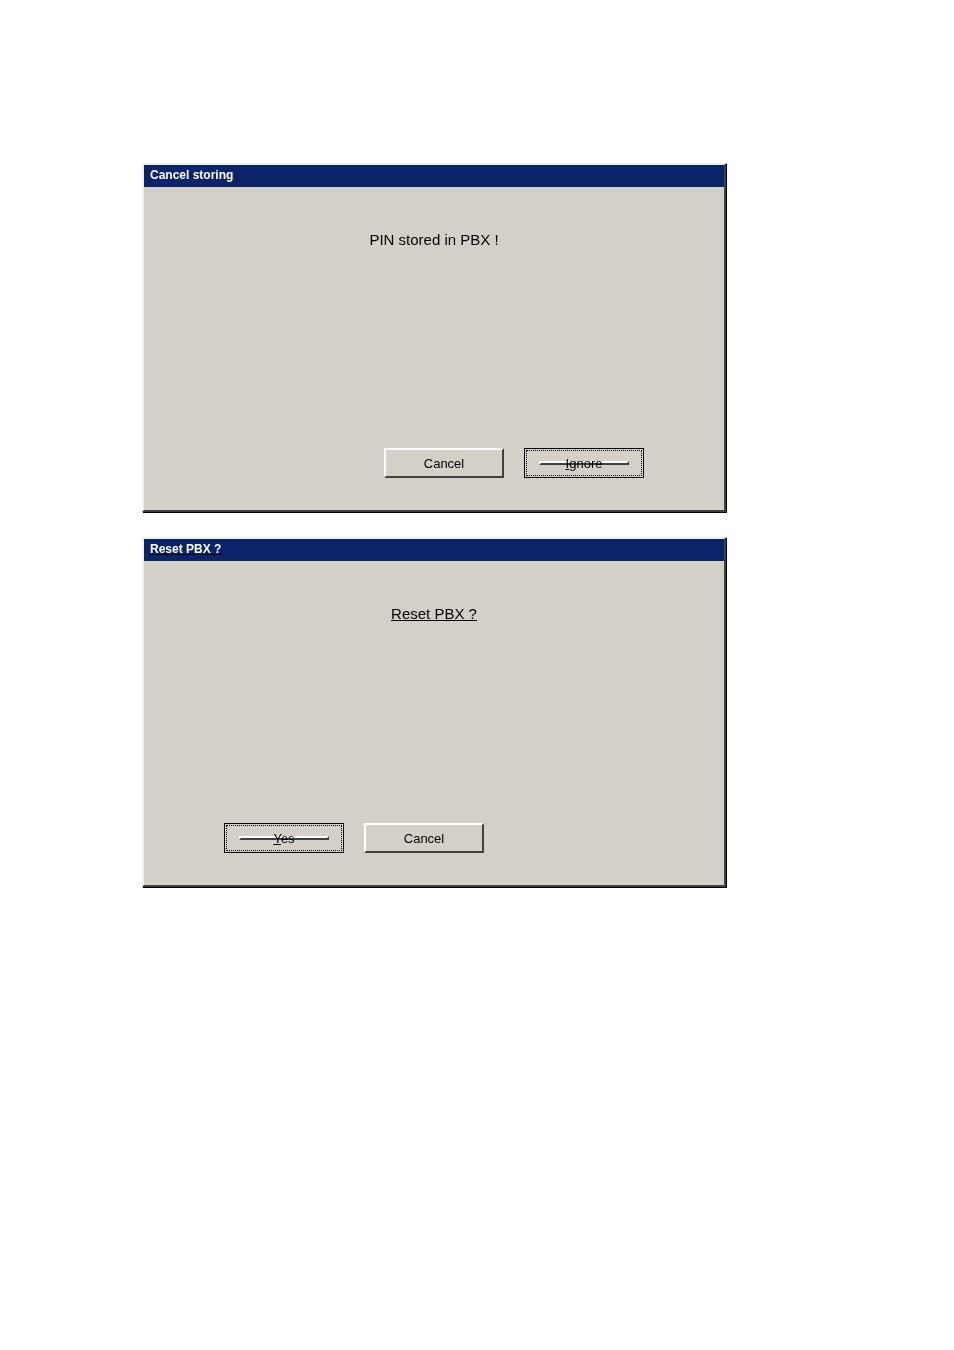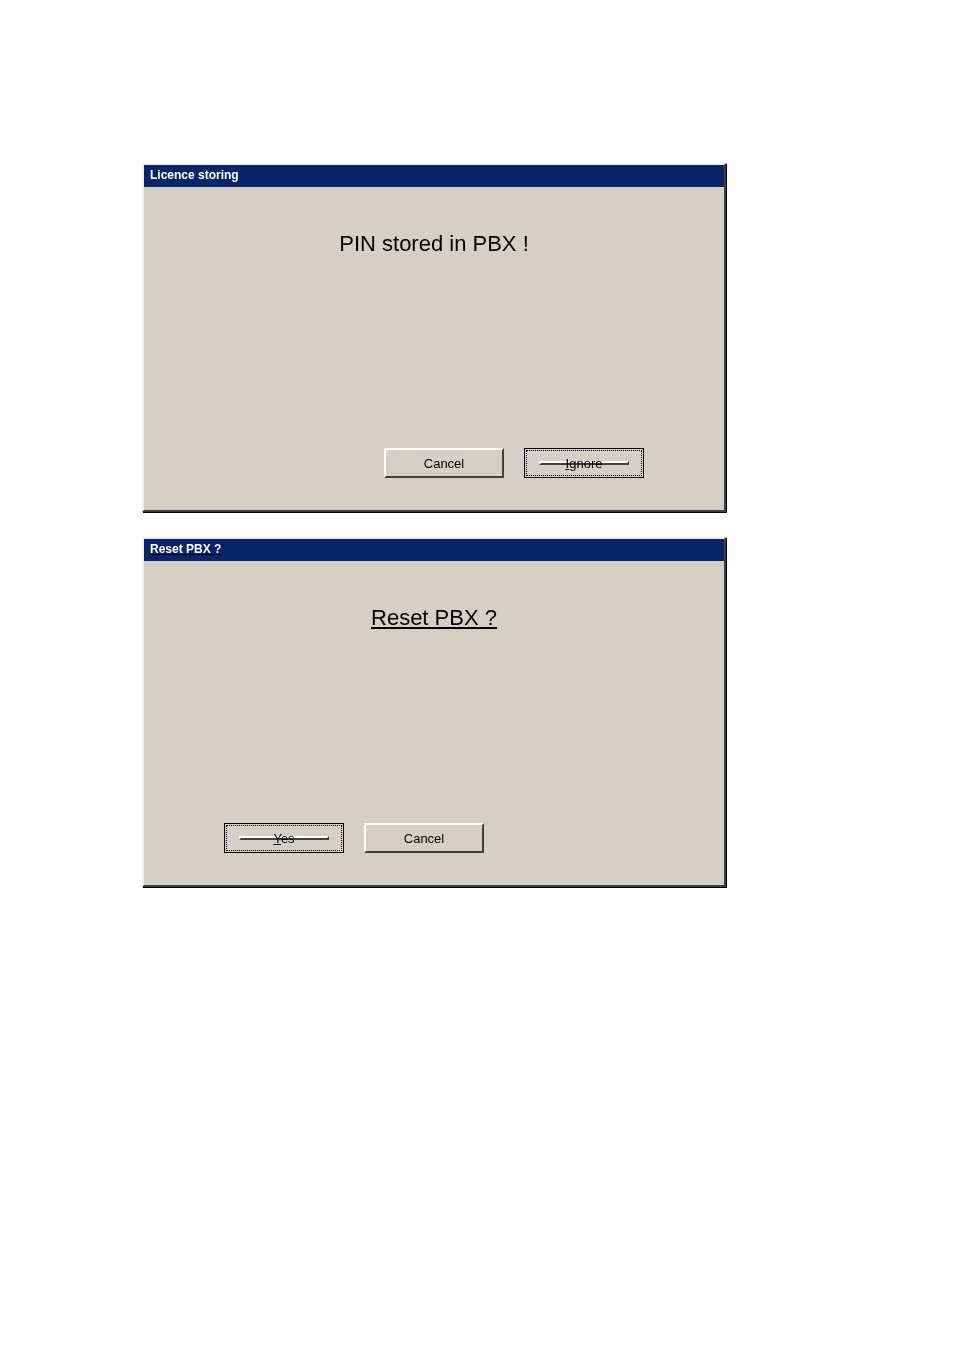--- a/index.html
+++ b/index.html
@@ -27,21 +27,21 @@
       font-weight: bold;
       font-size: 12px;
       padding: 3px 6px;
       height: 22px;
     }
     .dialog-body {
       padding: 10px;
     }
     .message-line {
       text-align: center;
-      font-size: 22px;
+      font-size: 15px;
       color: #000000;
       font-family: Arial, Helvetica, sans-serif;
     }
     .button-row {
       display: flex;
       gap: 20px;
       align-items: center;
     }
     .win-button {
       background: #d4d0c8;
@@ -118,21 +118,21 @@
     #dialog2 .button-row {
       position: absolute;
       left: 80px;
       bottom: 32px;
     }
   </style>
 </head>
 <body>
 
 <div id="dialog1" class="dialog">
-  <div class="titlebar">Licence storing</div>
+  <div class="titlebar">Cancel storing</div>
   <div class="dialog-body">
     <div class="message-line message1">PIN stored in PBX !</div>
     <div class="button-row">
       <button class="win-button">
         <span>Cancel</span>
       </button>
       <button class="win-button default">
         <span class="inner">
           <span class="underline-first"><span class="u">I</span><span>gnore</span></span>
         </span>

